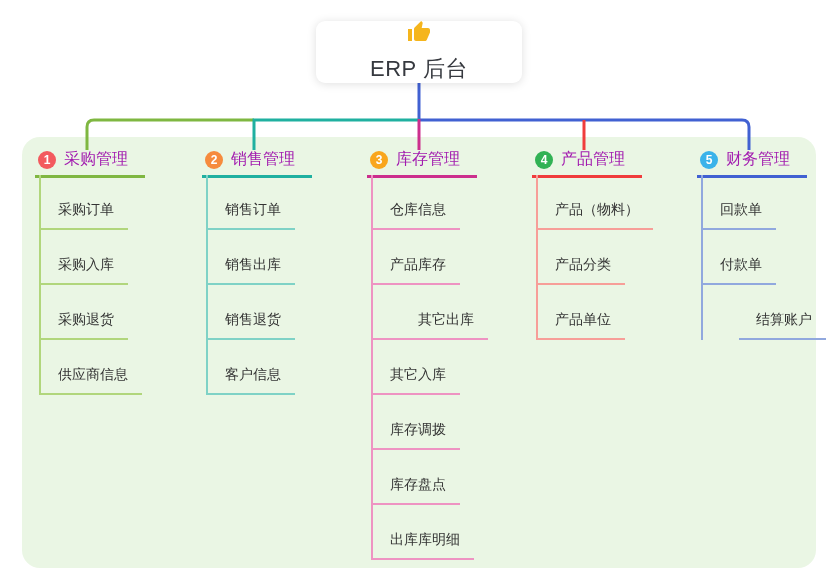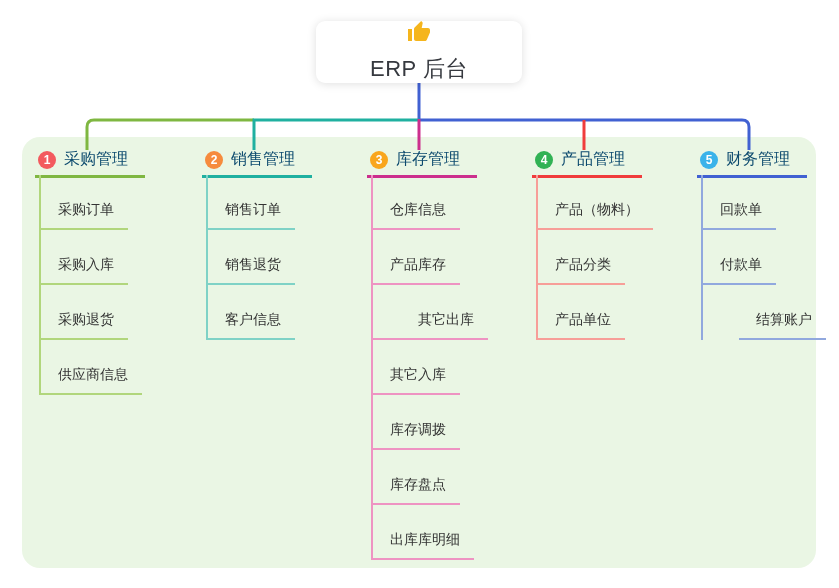--- a/index.html
+++ b/index.html
@@ -14,21 +14,21 @@
     border-radius:9px;box-shadow:0 1px 10px rgba(0,0,0,0.13);display:flex;align-items:center;
     justify-content:center;gap:10px;z-index:2;cursor:pointer;flex-direction:column;}
   .root-label{font-size:22px;color:#36393f;letter-spacing:0.5px;}
   .thumb-icon{display:flex;align-items:center;}
 
   .branch{position:absolute;top:147px;z-index:2;}
   .branch-header{display:flex;align-items:center;gap:8px;box-sizing:border-box;width:110px;
     height:31px;padding:0 0 3px 3px;border-bottom:3px solid #999;cursor:pointer;}
   .badge{width:18px;height:18px;border-radius:50%;color:#fff;font-size:12px;font-weight:bold;
     line-height:18px;text-align:center;flex:0 0 18px;}
-  .branch-label{font-size:16px;color:#0c4a6e;white-space:nowrap;}
+  .branch-label{font-size:16px;color:#a21caf;white-space:nowrap;}
 
   .children{margin-left:4px;margin-top:-3px;border-left:2px solid #b91c1c;}
   .child-row{height:55px;display:flex;align-items:flex-end;}
   .child-node{box-sizing:border-box;height:55px;display:flex;align-items:flex-end;
     padding:0 14px 9px 17px;border-bottom:2px solid #ccc;cursor:pointer;}
   .child-label{font-size:14px;color:#333;white-space:nowrap;}
 </style>
 </head>
 <body>
 
@@ -89,20 +89,25 @@
           <span class="branch-label">销售管理</span>
         </div>
         <div class="children" style="border-left-color: rgb(127, 210, 198);">
           <div class="child-row">
             <div class="child-node" style="border-bottom-color: rgb(127, 210, 198);">
               <span class="child-label">销售订单</span>
             </div>
           </div>
           <div class="child-row">
             <div class="child-node" style="border-bottom-color: rgb(127, 210, 198);">
+              <span class="child-label">销售出库</span>
+            </div>
+          </div>
+          <div class="child-row">
+            <div class="child-node" style="border-bottom-color: rgb(127, 210, 198);">
               <span class="child-label">销售退货</span>
             </div>
           </div>
           <div class="child-row">
             <div class="child-node" style="border-bottom-color: rgb(127, 210, 198);">
               <span class="child-label">客户信息</span>
             </div>
           </div>
         </div>
       </div>

